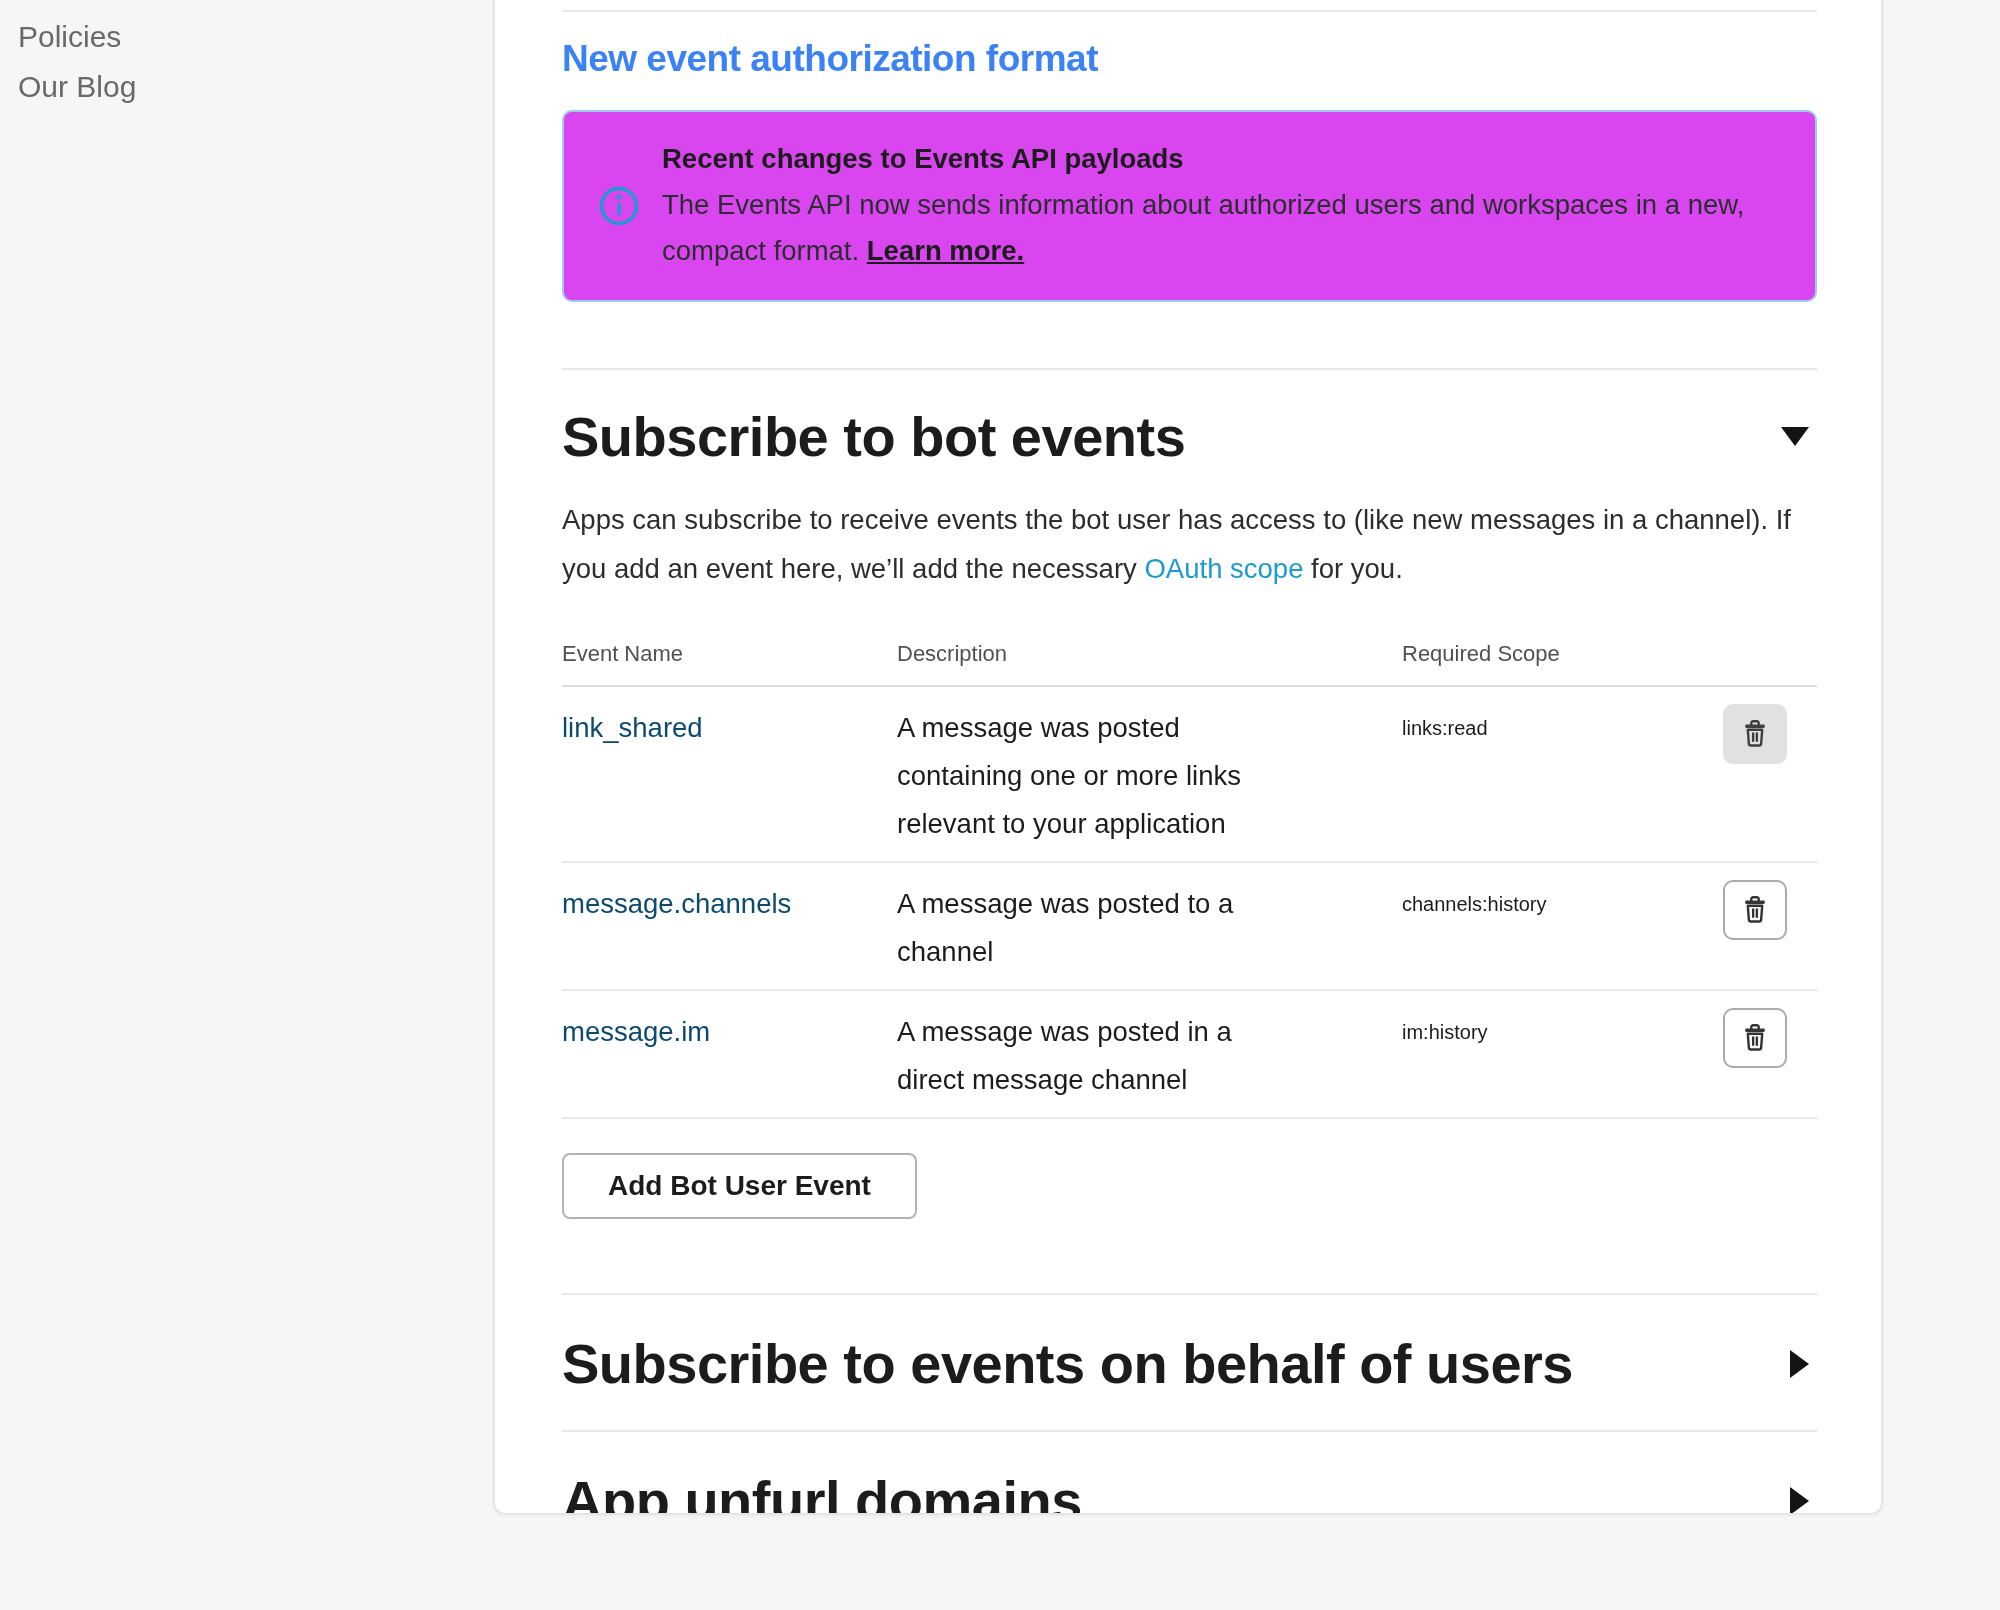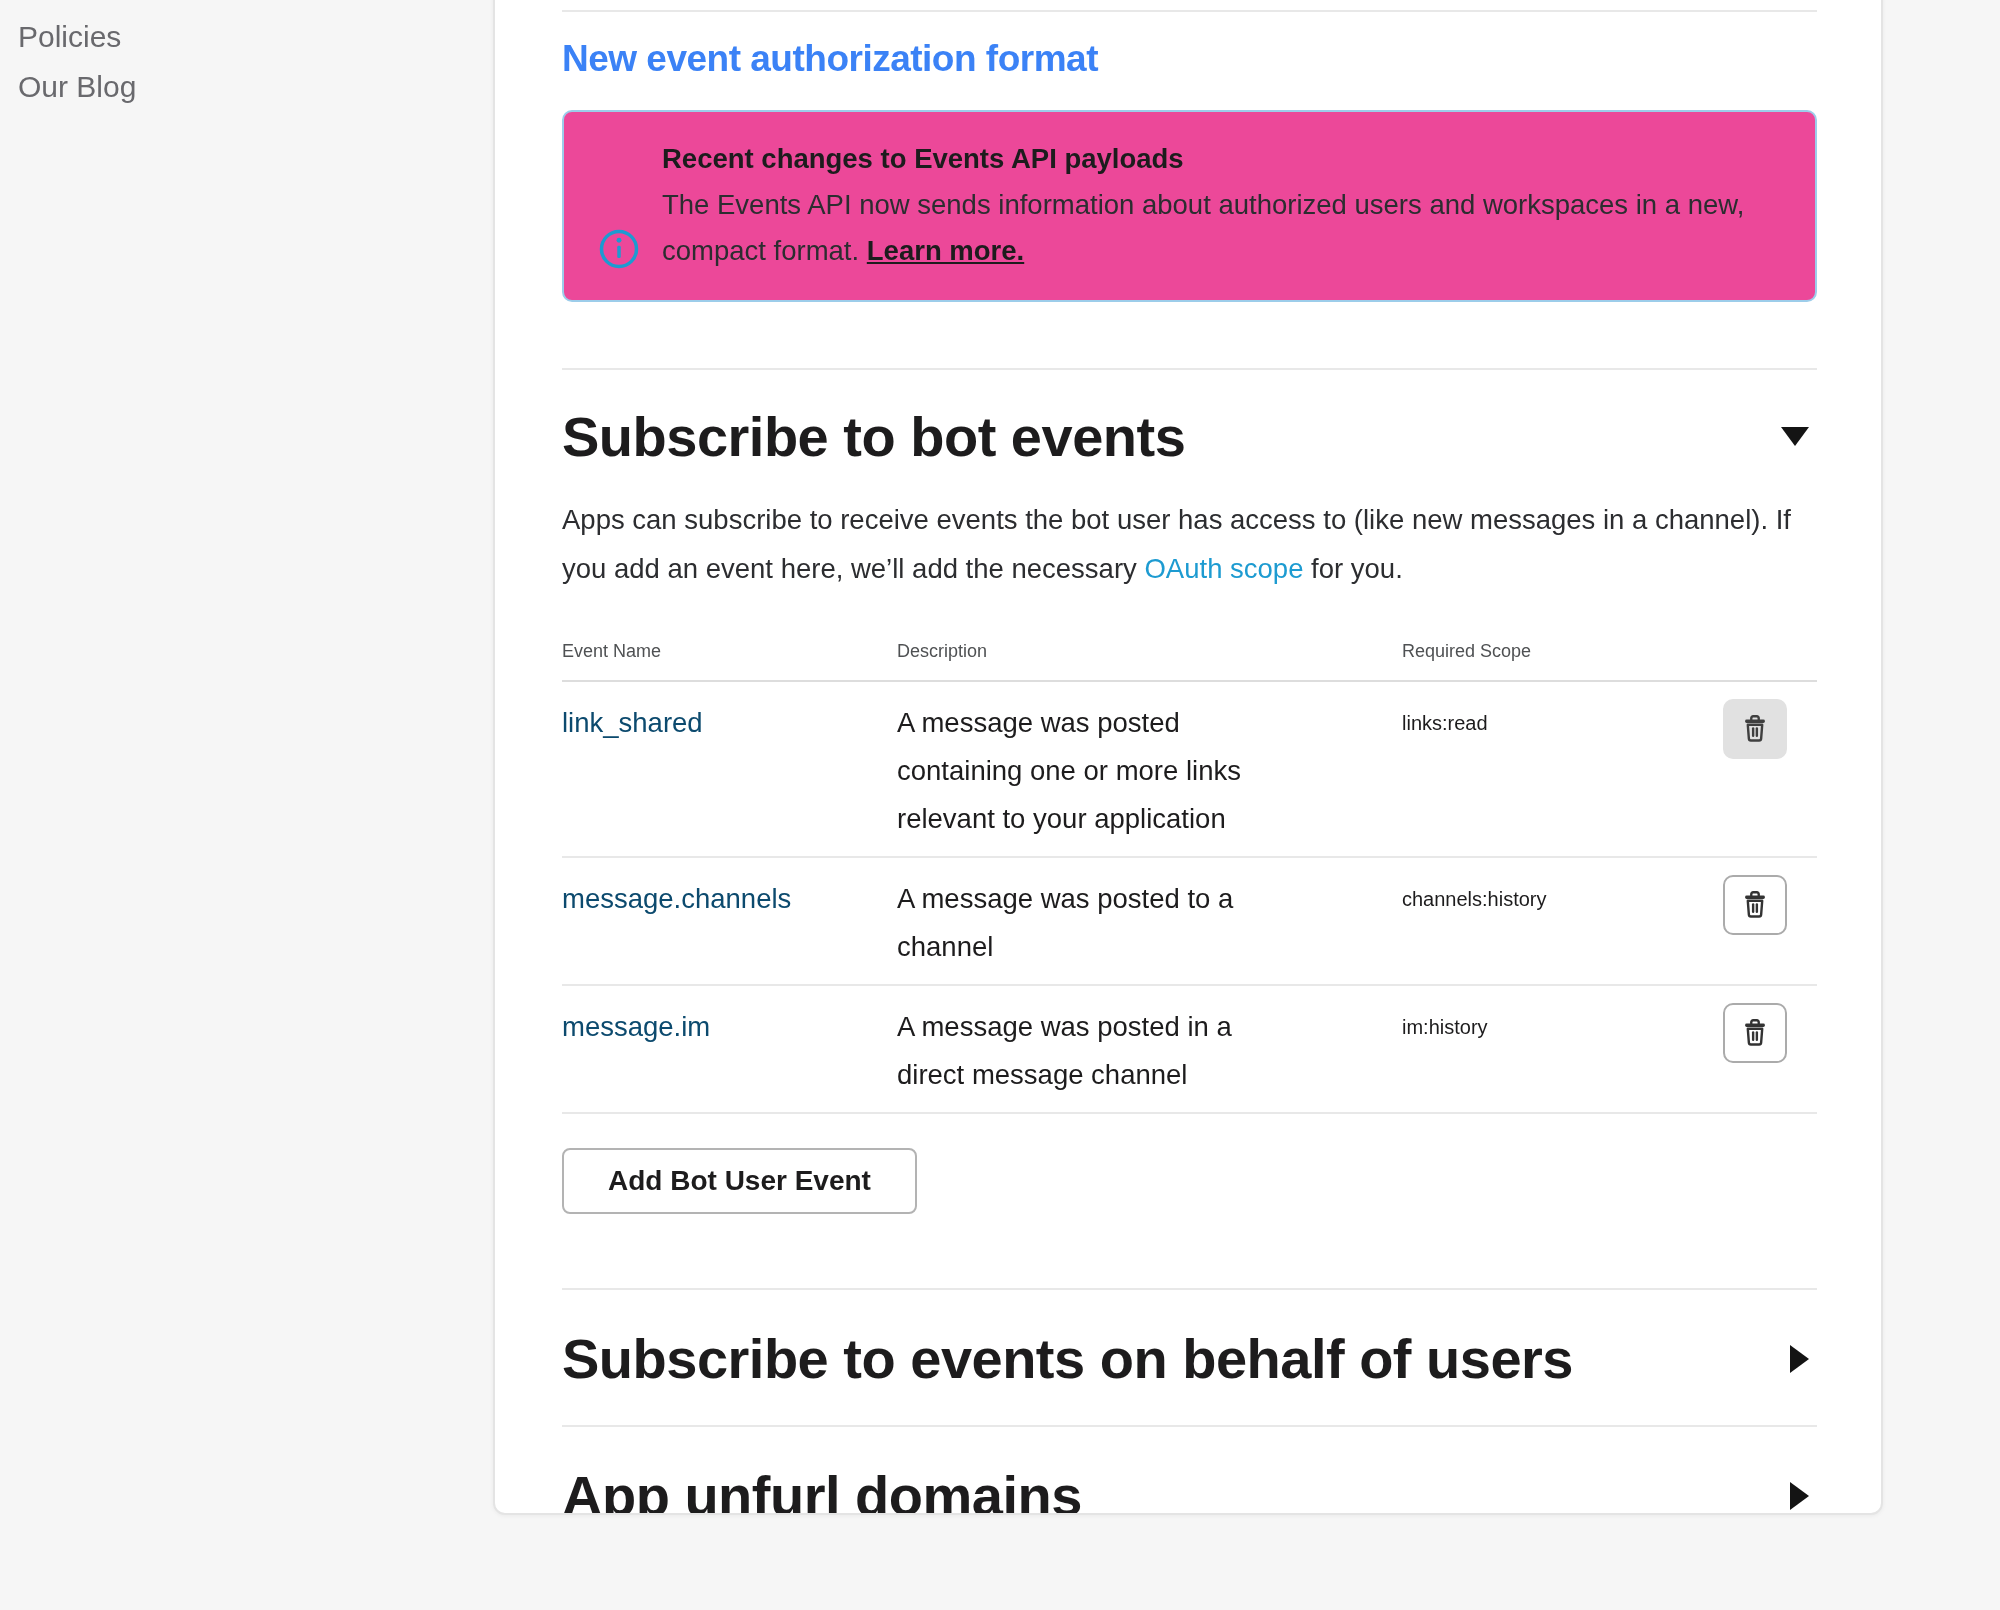--- a/index.html
+++ b/index.html
@@ -35,25 +35,25 @@
 
   h1.section-title {
     margin-top: 26px;
     font-size: 37px; font-weight: bold; color: #3b82f6;
     letter-spacing: -0.5px;
   }
 
   
   .info-box {
     margin-top: 30px;
-    background: #ec4899;
+    background: #d946ef;
     border: 2px solid #9dcdea;
     border-radius: 10px;
     padding: 24px 36px 26px 34px;
-    display: flex; align-items: flex-end;
+    display: flex; align-items: center;
   }
   .info-icon { flex: 0 0 auto; margin-top: 5px; }
   .info-text { margin-left: 22px; font-size: 27.5px; line-height: 46px; color: #2c2d30; max-width: 1140px; }
   .info-title { font-weight: bold; color: #1d1c1d; }
   .info-link { color: #1d1c1d; font-weight: 600; text-decoration: underline; cursor: pointer; }
 
   .mid-divider { margin-top: 66px; }
 
   
   .section-head {
@@ -85,21 +85,21 @@
   }
   a.blue-link { color: #1d9bd1; text-decoration: none; cursor: pointer; }
 
   
   .events-table { margin-top: 42px; width: 100%; }
   .t-head, .t-row {
     display: grid;
     grid-template-columns: 335px 505px 320px 1fr;
   }
   .t-head { padding: 6px 0 18px; border-bottom: 2px solid #dddddd; }
-  .th-cell { font-size: 18px; color: #4f5153; }
+  .th-cell { font-size: 22px; color: #4f5153; }
   .t-row { border-bottom: 2px solid #e8e8e8; padding: 17px 0 13px; }
   .td-event a { font-size: 27.5px; line-height: 48px; color: #0c4a6e; text-decoration: none; cursor: pointer; }
   .td-desc { font-size: 27.5px; line-height: 48px; color: #1d1c1d; max-width: 372px; }
   .td-scope { font-size: 20px; line-height: 48px; color: #1d1c1d; }
   .td-delete { display: flex; justify-content: flex-end; align-items: flex-start; padding-right: 30px; }
   .delete-btn {
     width: 64px; height: 60px;
     background: #ffffff;
     border: 2px solid #ababab;
     border-radius: 10px;

